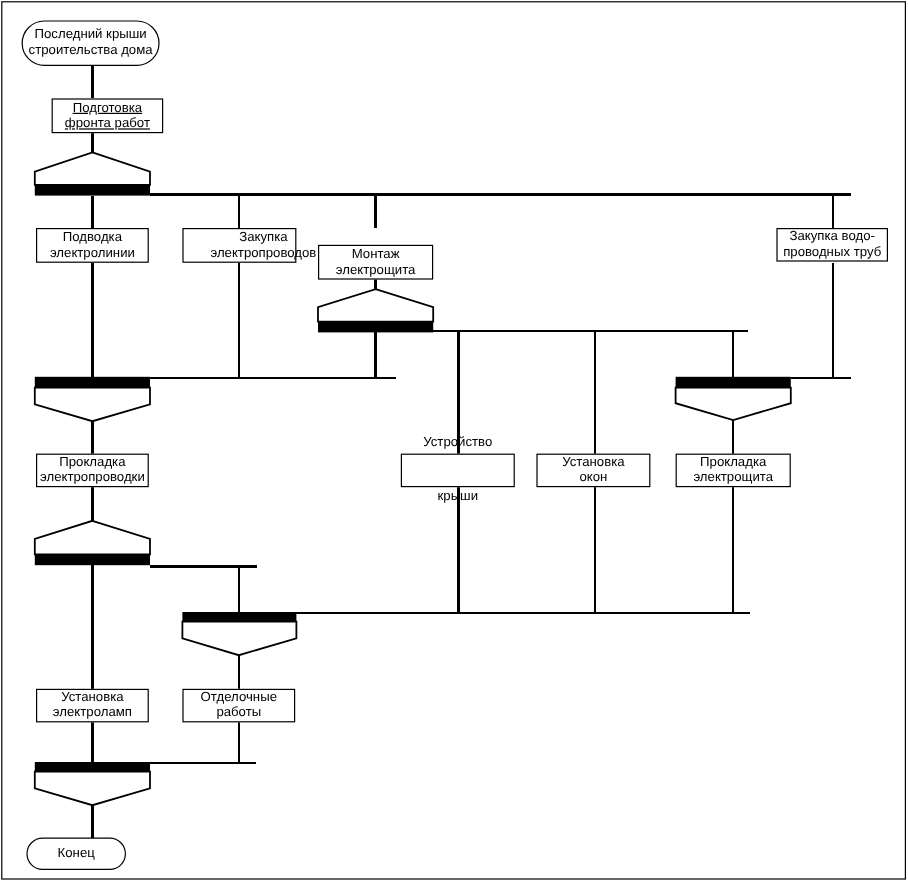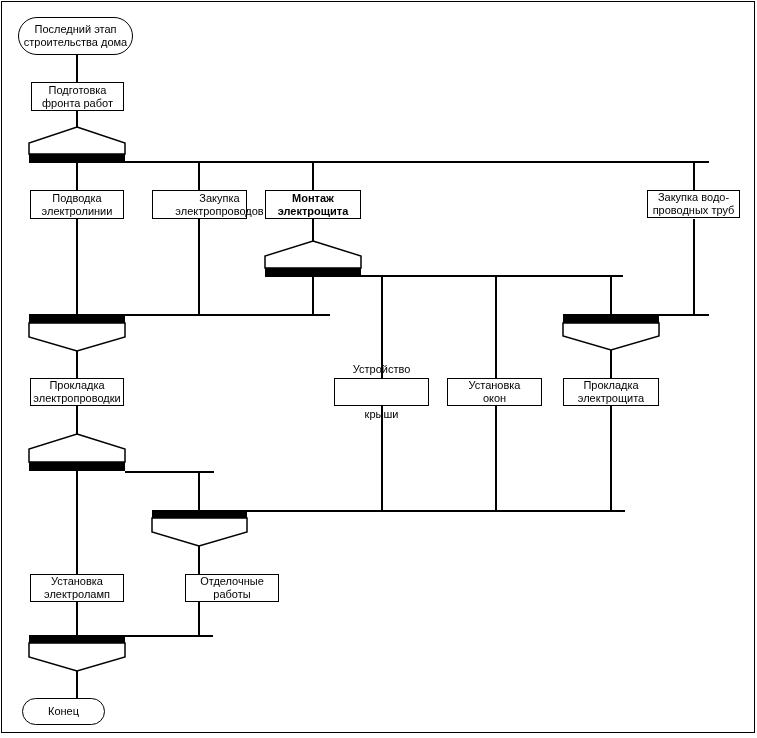--- a/index.html
+++ b/index.html
@@ -27,31 +27,31 @@
     border:1px solid #000000;
     box-sizing:border-box;
     font-size:11px;line-height:13px;
     text-align:center;
     z-index:2;
   }
   .node span{white-space:nowrap;display:block;}
   .terminator{border-radius:19px;}
   
   .n-start        {left:18px; top:17px; width:115px;height:38px;}
-  .n-prep         {left:31px; top:82px; width:93px; height:29px;}
+  .n-prep         {left:43px; top:82px; width:93px; height:29px;text-decoration:underline;}
   .n-podvodka     {left:30px; top:190px;width:94px; height:29px;align-items:center;}
   .n-zakupka-prov {left:152px;top:190px;width:95px; height:29px;padding-left:40px;}
-  .n-montazh      {left:265px;top:190px;width:96px; height:29px;font-weight:bold;}
+  .n-montazh      {left:265px;top:204px;width:96px; height:29px;}
   .n-zakupka-trub {left:647px;top:190px;width:93px; height:28px;align-items:center;}
   .n-prokladka-el {left:30px; top:378px;width:94px; height:28px;}
   .n-ustroystvo   {left:334px;top:378px;width:95px; height:28px;gap:32px;}
   .n-okna         {left:447px;top:378px;width:95px; height:28px;}
   .n-vodoprovod   {left:563px;top:378px;width:96px; height:28px;}
   .n-lampy        {left:30px; top:574px;width:94px; height:28px;}
-  .n-otdelka      {left:152px;top:574px;width:94px; height:28px;margin-left:33px;}
+  .n-otdelka      {left:152px;top:574px;width:94px; height:28px;}
   .n-end          {left:22px; top:698px;width:83px; height:27px;border-radius:14px;}
 </style>
 </head>
 <body>
 
 <div class="canvas">
 
   <svg class="layer" width="757" height="738" viewBox="0 0 757 738">
     <g stroke="#000000" stroke-width="2" shape-rendering="crispEdges">
 
@@ -133,21 +133,21 @@
       <polygon points="152,518 247,518 247,532 199,546 152,532" fill="#ffffff" stroke="#000000" stroke-width="1.5"></polygon>
     </g>
 
     <g>
       <rect x="29" y="635" width="96" height="8" fill="#000000"></rect>
       <polygon points="29,643 125,643 125,657 77,671 29,657" fill="#ffffff" stroke="#000000" stroke-width="1.5"></polygon>
     </g>
   </svg>
 
   <div class="node terminator n-start">
-    <span>Последний этап</span>
+    <span>Последний крыши</span>
     <span>строительства дома</span>
   </div>
 
   <div class="node n-prep">
     <span>Подготовка</span>
     <span>фронта работ</span>
   </div>
 
   <div class="node n-podvodka">
     <span>Подводка</span>

